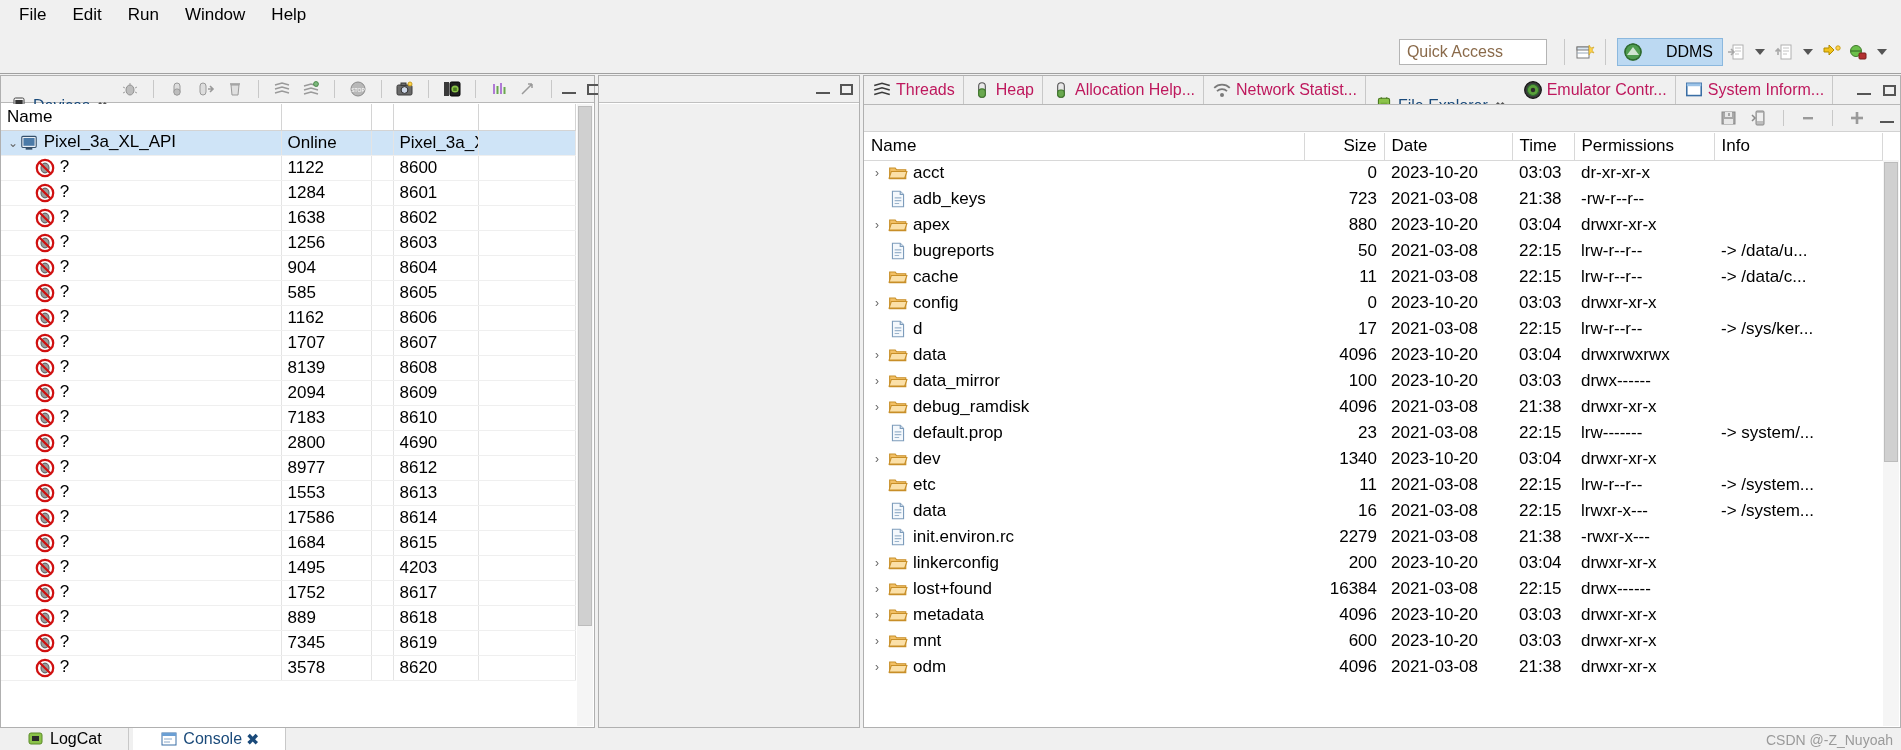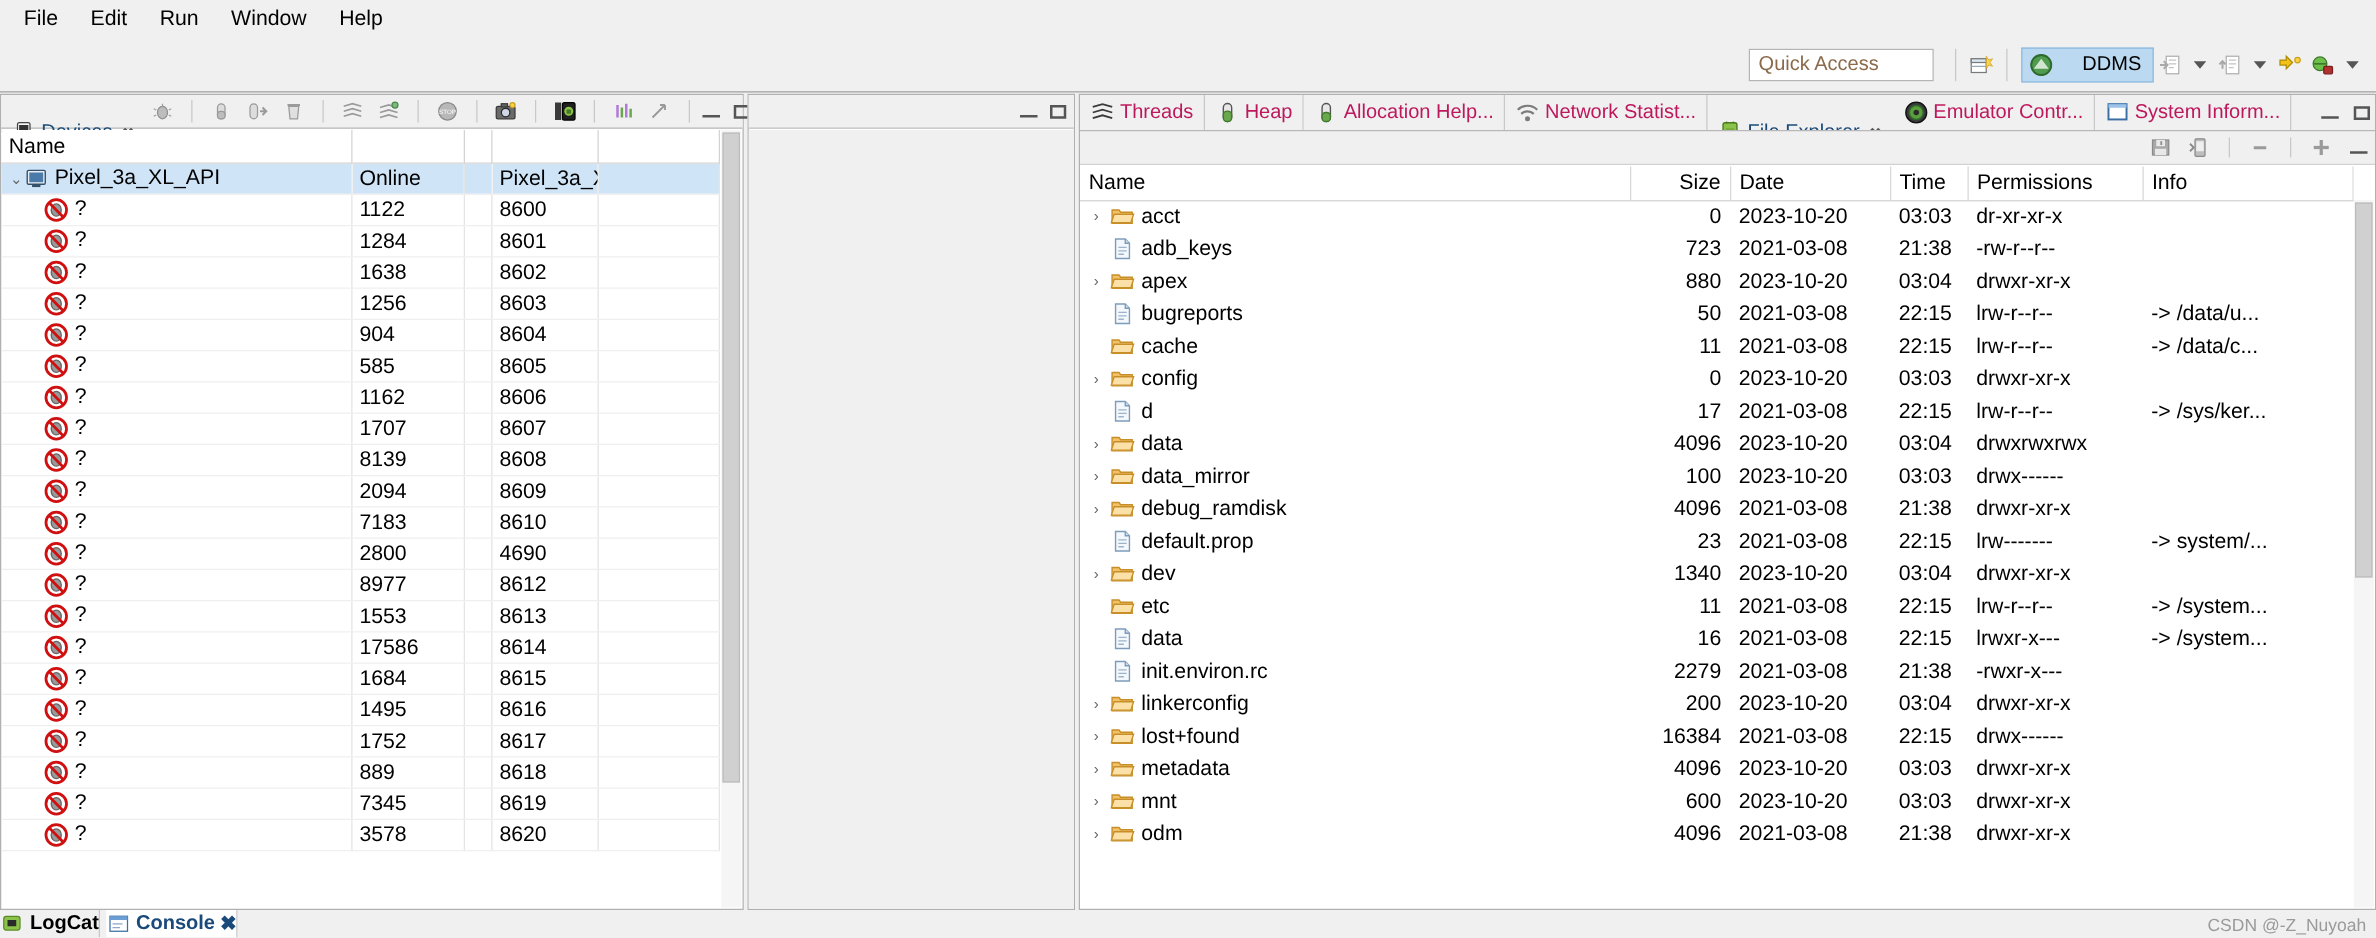--- a/index.html
+++ b/index.html
@@ -124,22 +124,22 @@
   .fe-table th.num { text-align:right; }
   .fe-table td { padding:1px 7px; height:26px; white-space:nowrap; overflow:hidden; }
   .fe-table td.num { text-align:right; }
   .fe-name { display:flex; align-items:center; gap:5px; }
   .fe-scroll { position:absolute; right:1px; top:84px; bottom:1px; width:16px; background:#f5f5f5; }
   .fe-thumb { position:absolute; left:1px; right:1px; top:2px; height:300px; background:#d0d0d0; border:1px solid #bcbcbc;}
 
   
   .bottom-strip { position:absolute; left:0; bottom:0; width:1901px; height:22px;
                   background:#f0f0f0; }
-  .btab { display:inline-flex; align-items:center; gap:4px; padding:0 0; height:22px;
-          font-size:16px; border-right:1px solid #c8c8c8;font-weight:bold; }
+  .btab { display:inline-flex; align-items:center; gap:4px; padding:0 26px; height:22px;
+          font-size:16px; border-right:1px solid #c8c8c8; }
   .btab.active { background:#fff; color:#1a4a7a; }
   .watermark { position:absolute; right:8px; bottom:2px; color:#9a9a9a; font-size:14px; }
 
   .min-ico { width:14px;height:10px;border-bottom:2px solid #555; display:inline-block;}
   .max-ico { width:13px;height:11px;border:2px solid #555; display:inline-block;}
 </style>
 </head>
 <body>
 
 <div id="app">
@@ -523,21 +523,21 @@
                 <td></td>
               </tr>
               <tr class="dev-row">
                 <td style="padding-left:34px"><svg class="icn" width="17" height="17" viewBox="0 0 18 18">
                     <circle cx="9" cy="9" r="7.4" fill="#fff" stroke="#d01010" stroke-width="2"></circle>
                     <ellipse cx="9" cy="9" rx="3.6" ry="4.4" fill="#9a9a9a" stroke="#666"></ellipse>
                     <path d="M4.2 4.2 L13.8 13.8" stroke="#d01010" stroke-width="2"></path>
                   </svg> <span>?</span></td>
                 <td>1495</td>
                 <td></td>
-                <td>8616</td>
+                <td>4203</td>
                 <td></td>
               </tr>
               <tr class="dev-row">
                 <td style="padding-left:34px"><svg class="icn" width="17" height="17" viewBox="0 0 18 18">
                     <circle cx="9" cy="9" r="7.4" fill="#fff" stroke="#d01010" stroke-width="2"></circle>
                     <ellipse cx="9" cy="9" rx="3.6" ry="4.4" fill="#9a9a9a" stroke="#666"></ellipse>
                     <path d="M4.2 4.2 L13.8 13.8" stroke="#d01010" stroke-width="2"></path>
                   </svg> <span>?</span></td>
                 <td>1752</td>
                 <td></td>

